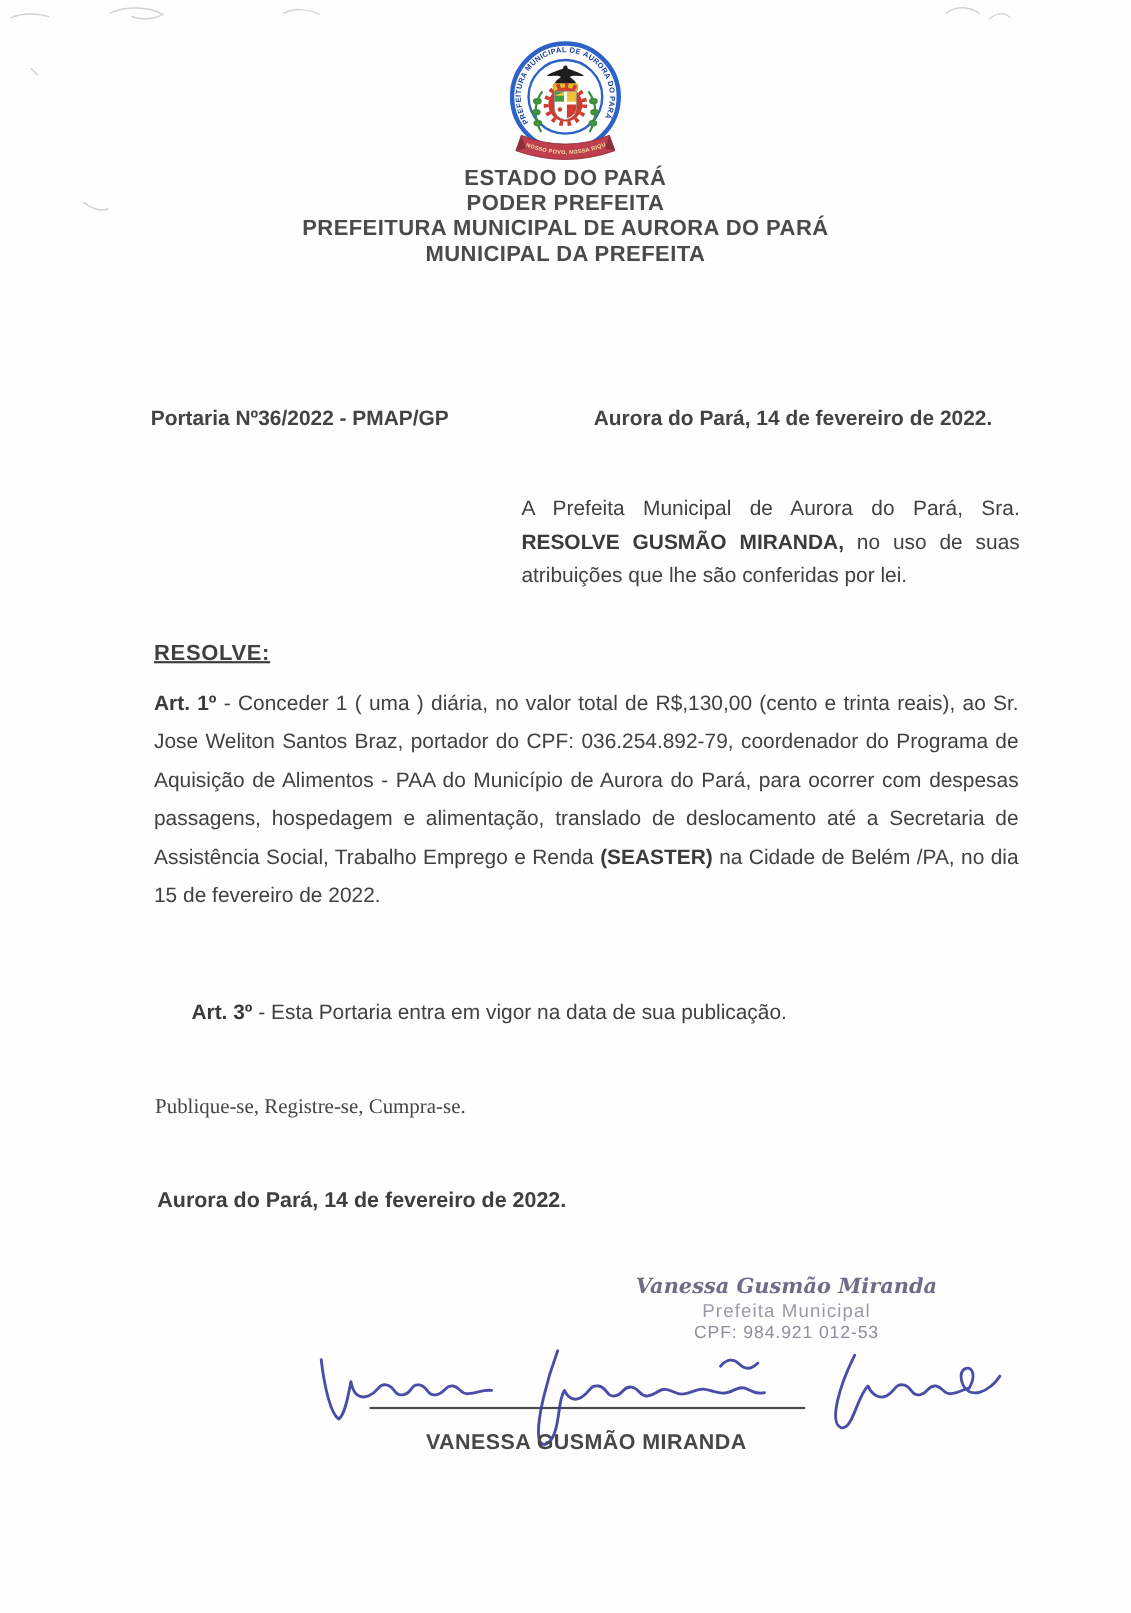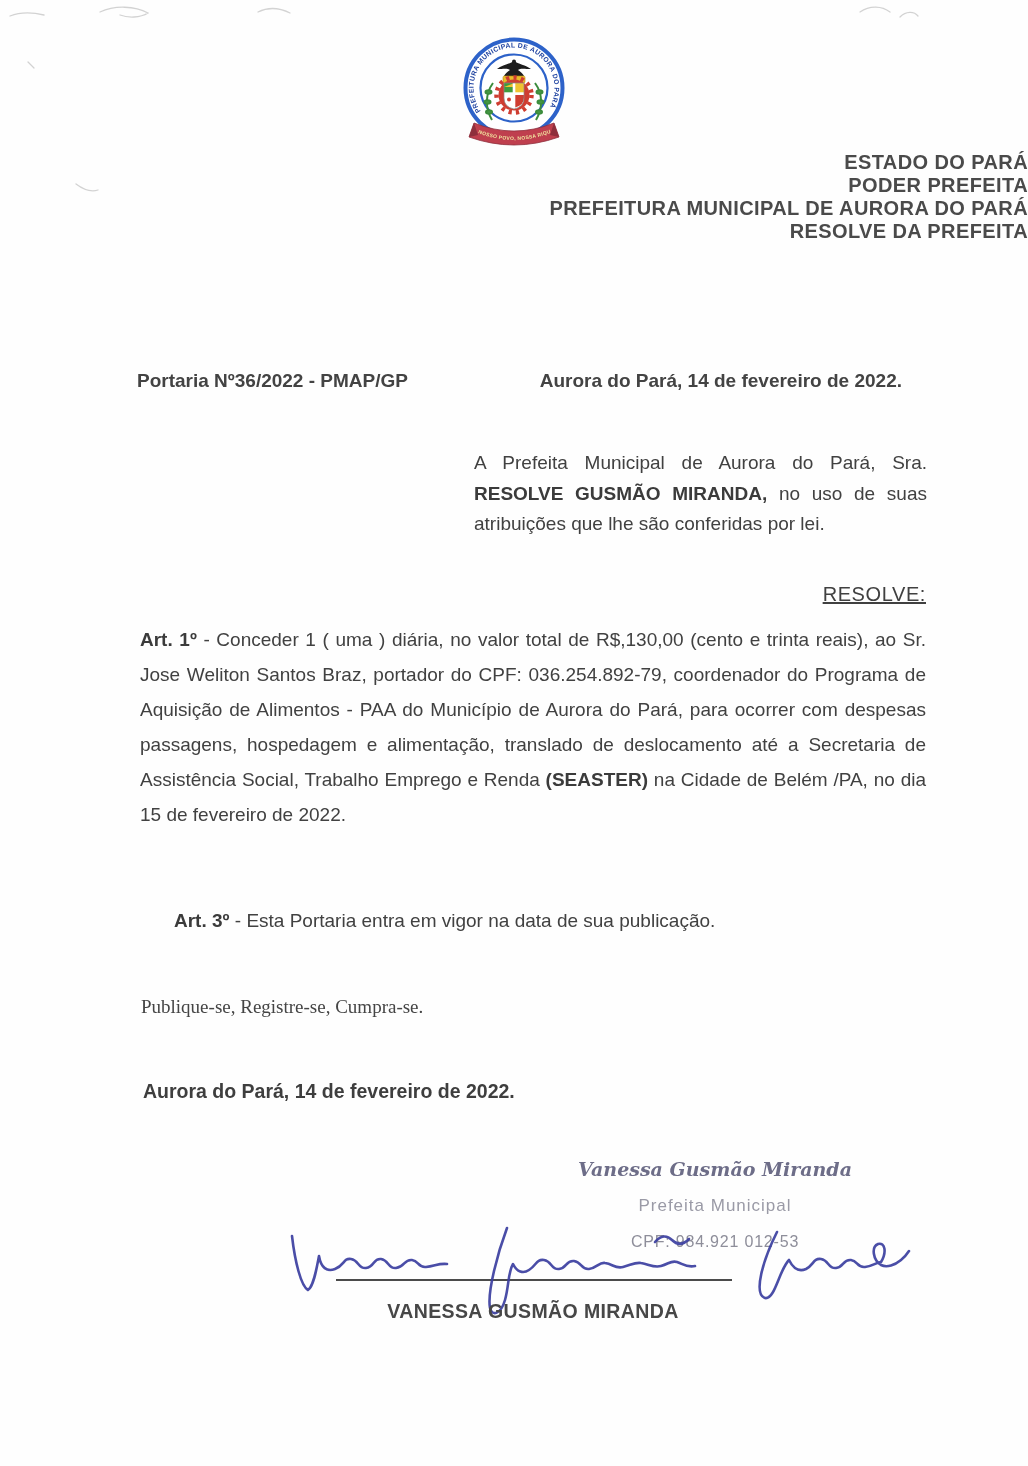--- a/index.html
+++ b/index.html
@@ -11,57 +11,57 @@
     margin: 0 auto;
     background: #fefefe;
     overflow: hidden;
     font-family: "Liberation Sans", "DejaVu Sans", sans-serif;
     color: #3f3f3f;
   }
   .artifacts { position: absolute; top: 0; left: 0; pointer-events: none; }
   .logo { position: absolute; top: 36px; left: 448px; }
   .header-block {
     position: absolute; top: 151px; left: 0; width: 100%;
-    text-align: right; font-weight: bold; font-size: 20px;
+    text-align: center; font-weight: bold; font-size: 20px;
     line-height: 23px; color: #4a4a4a; letter-spacing: 0.4px;
   }
   .ref-row {
     position: absolute; top: 322px; left: 137px; width: 765px;
     display: flex; justify-content: space-between;
     font-weight: bold; font-size: 19px; color: #434343; margin-top: 48px;
   }
   .preamble {
     position: absolute; top: 448px; left: 474px; width: 453px;
     font-size: 19px; line-height: 30.5px; text-align: justify; color: #414141;
   }
   .resolve {
     position: absolute; top: 583px; left: 140px; width: 786px;
-    text-align: right; font-weight: normal; font-size: 20px;
+    text-align: left; font-weight: bold; font-size: 20px;
     text-decoration: underline; letter-spacing: 0.6px; color: #404040;
   }
   .art {
     position: absolute; left: 140px; width: 786px;
     font-size: 19px; line-height: 35px; text-align: justify; color: #414141;
   }
   #art1 { top: 622px; }
   #art2 { top: 840px; }
   #art3 { top: 903px; margin-left: 34px; }
   .bold { font-weight: bold; color: #3b3b3b; }
   .publish { position: absolute; top: 996px; left: 141px; font-size: 19px; color: #454545; font-family: Liberation Serif, serif; }
   .closing-date {
     position: absolute; top: 1080px; left: 143px;
     font-size: 19.5px; font-weight: bold; color: #3e3e3e;
   }
   .stamp { position: absolute; top: 1158px; left: 555px; width: 320px; text-align: center; }
   .stamp-name {
     font-family: "DejaVu Serif", "Liberation Serif", serif;
     font-style: italic; font-weight: bold; font-size: 19px; color: #6d6d88;
   }
-  .stamp-role { font-size: 17px; color: #9a9aa6; letter-spacing: 1px; margin-top: 16px; }
-  .stamp-cpf { font-size: 16px; color: #8e8e9a; letter-spacing: 0.8px; margin-top: 17px; }
+  .stamp-role { font-size: 17px; color: #9a9aa6; letter-spacing: 1px; margin-top: 2px; }
+  .stamp-cpf { font-size: 16px; color: #8e8e9a; letter-spacing: 0.8px; margin-top: 1px; }
   .sig-underline {
     position: absolute; top: 1279px; left: 336px; width: 396px; height: 2px;
     background: #4b4b4b;
   }
   .sig-svg { position: absolute; top: 1222px; left: 265px; }
   .printed-name {
     position: absolute; top: 1300px; left: 140px; width: 786px;
     text-align: center; font-weight: bold; font-size: 19.5px;
     color: #474747; letter-spacing: 0.4px;
   }
@@ -137,21 +137,21 @@
       <text font-size="5" font-weight="bold" fill="#f2e6a0" letter-spacing="0.3">
         <textPath href="#ribbonTextPath">NOSSO POVO, NOSSA RIQUEZA</textPath>
       </text>
     </g>
   </svg>
 
   <div class="header-block">
     <div>ESTADO DO PARÁ</div>
     <div>PODER PREFEITA</div>
     <div>PREFEITURA MUNICIPAL DE AURORA DO PARÁ</div>
-    <div>RESOLVE DA PREFEITA</div>
+    <div>MUNICIPAL DA PREFEITA</div>
   </div>
 
   <div class="ref-row">
     <span>Portaria Nº36/2022 - PMAP/GP</span>
     <span>Aurora do Pará, 14 de fevereiro de 2022.</span>
   </div>
 
   <p class="preamble"><span>A Prefeita Municipal de Aurora do Pará, Sra. </span><span class="bold">RESOLVE GUSMÃO MIRANDA,</span><span> no uso de suas atribuições que lhe são conferidas por lei.</span></p>
 
   <div class="resolve">RESOLVE:</div>

